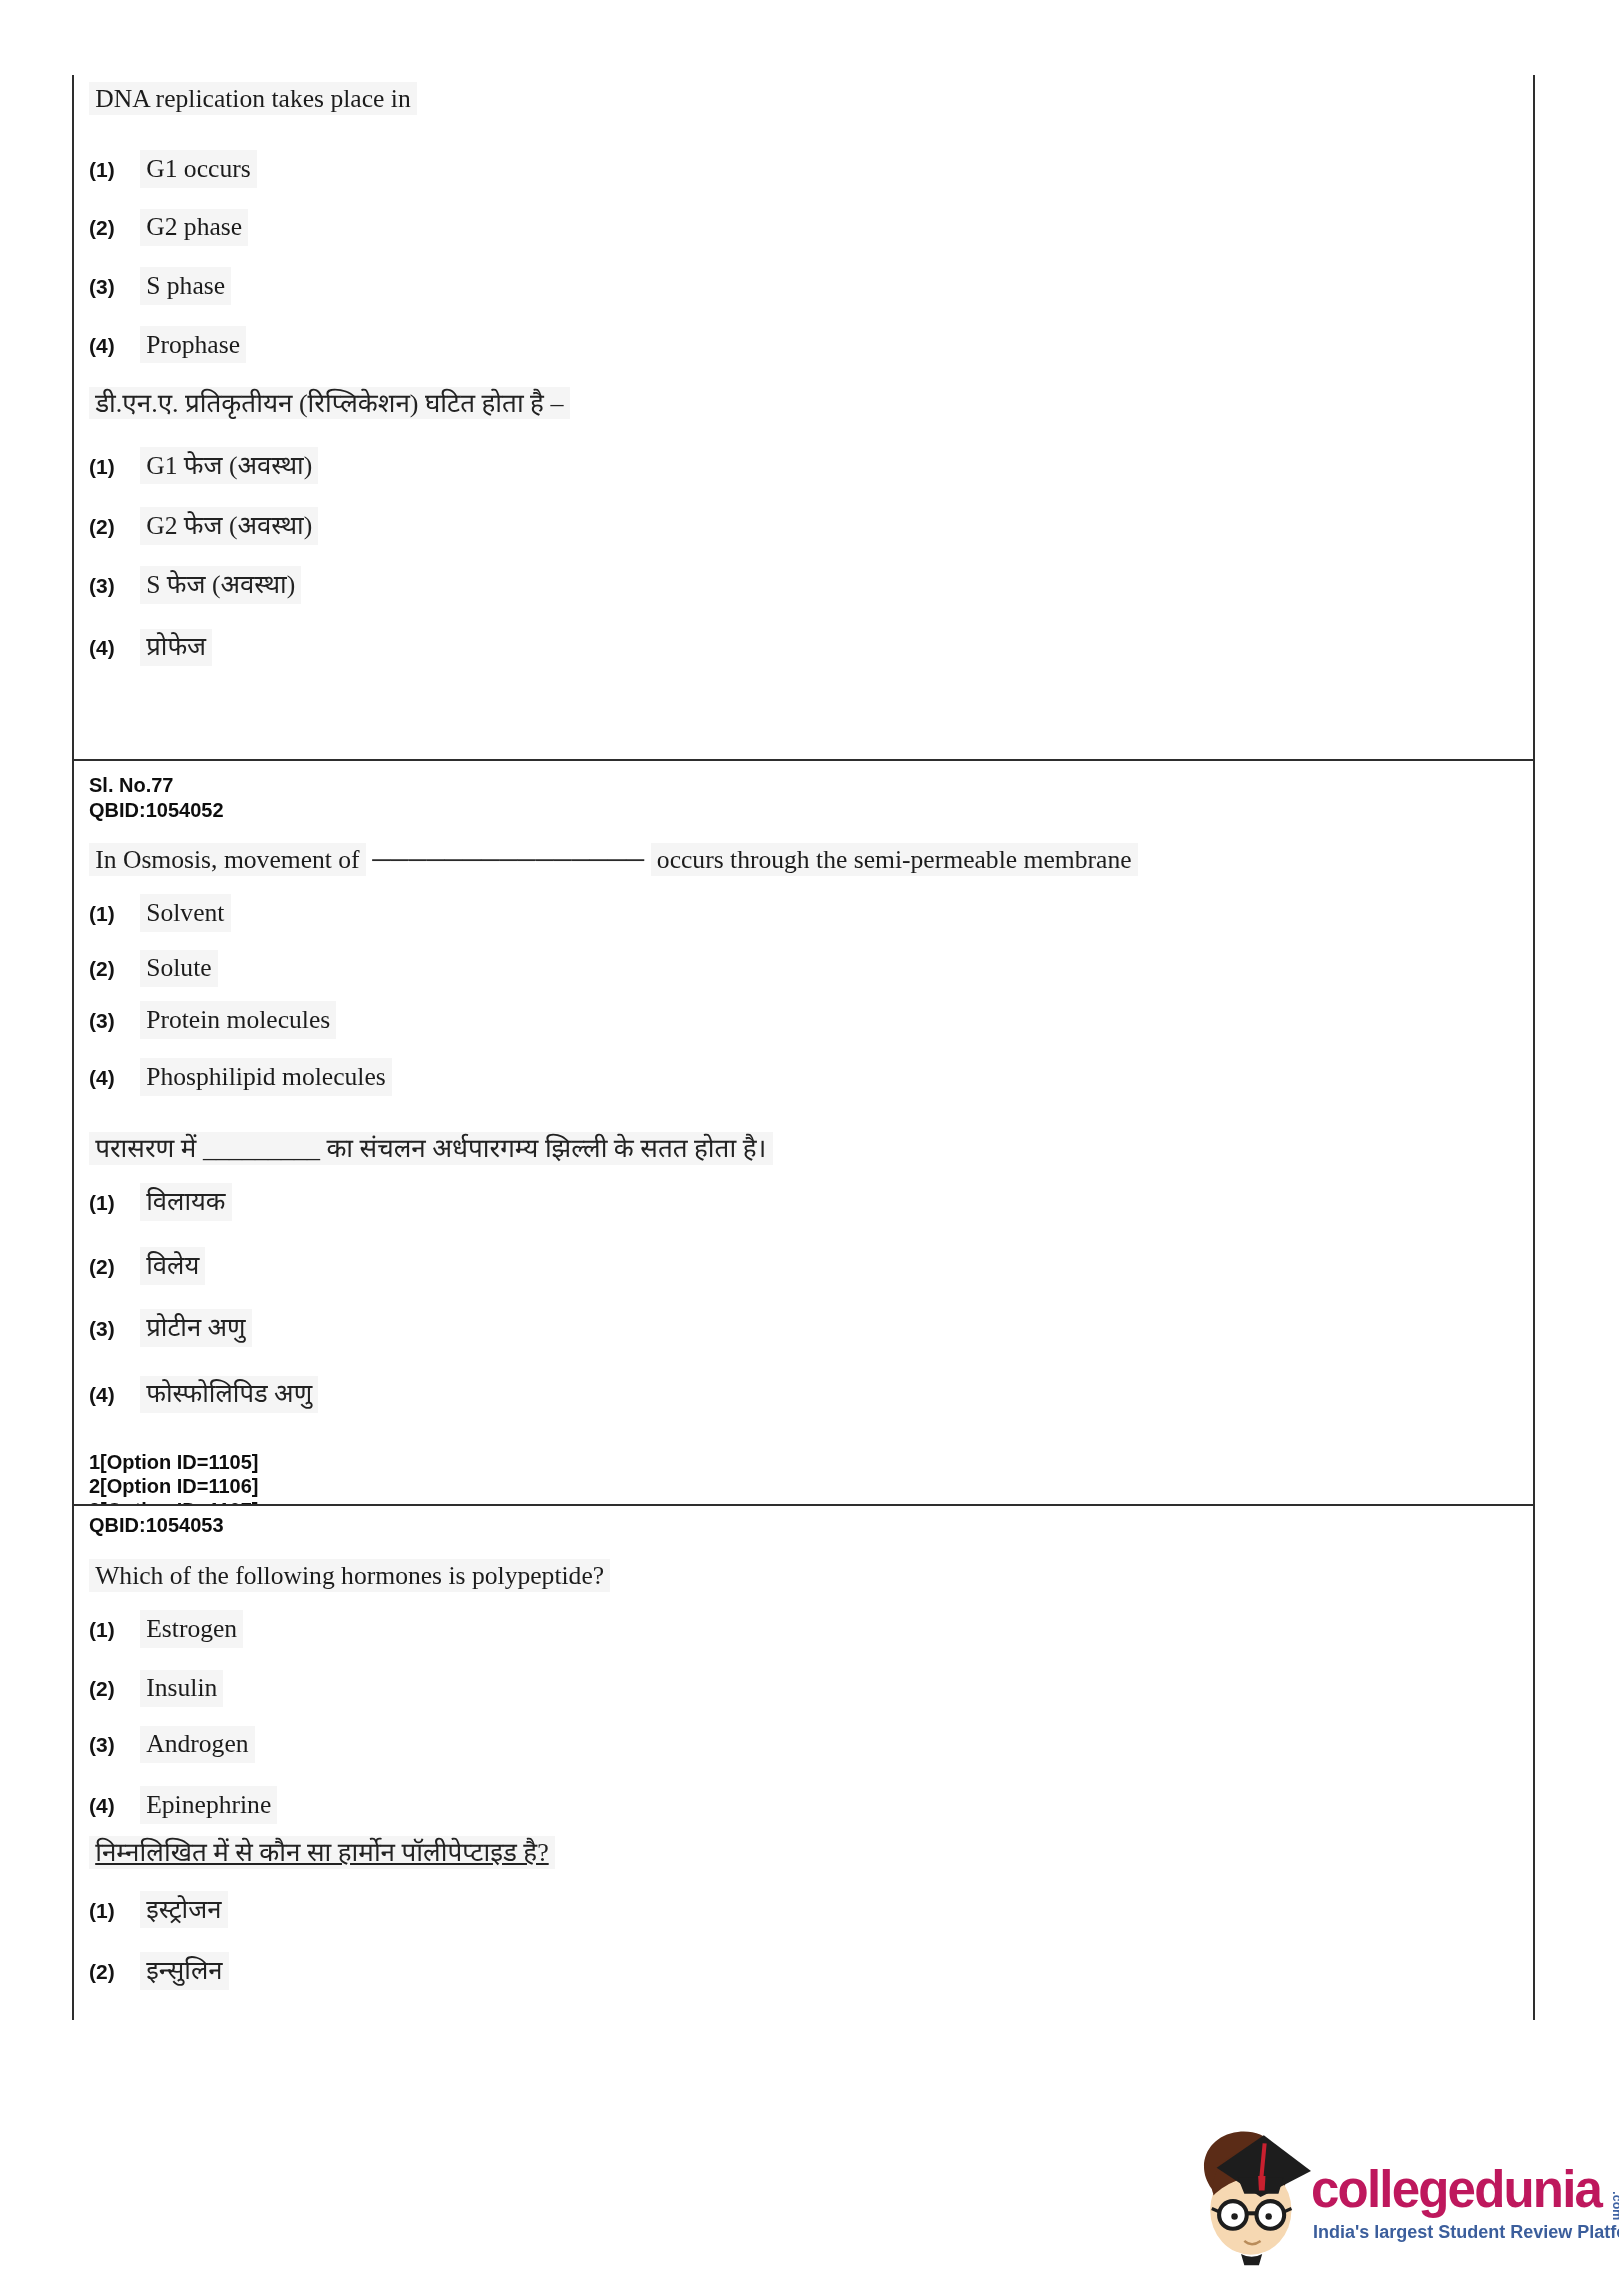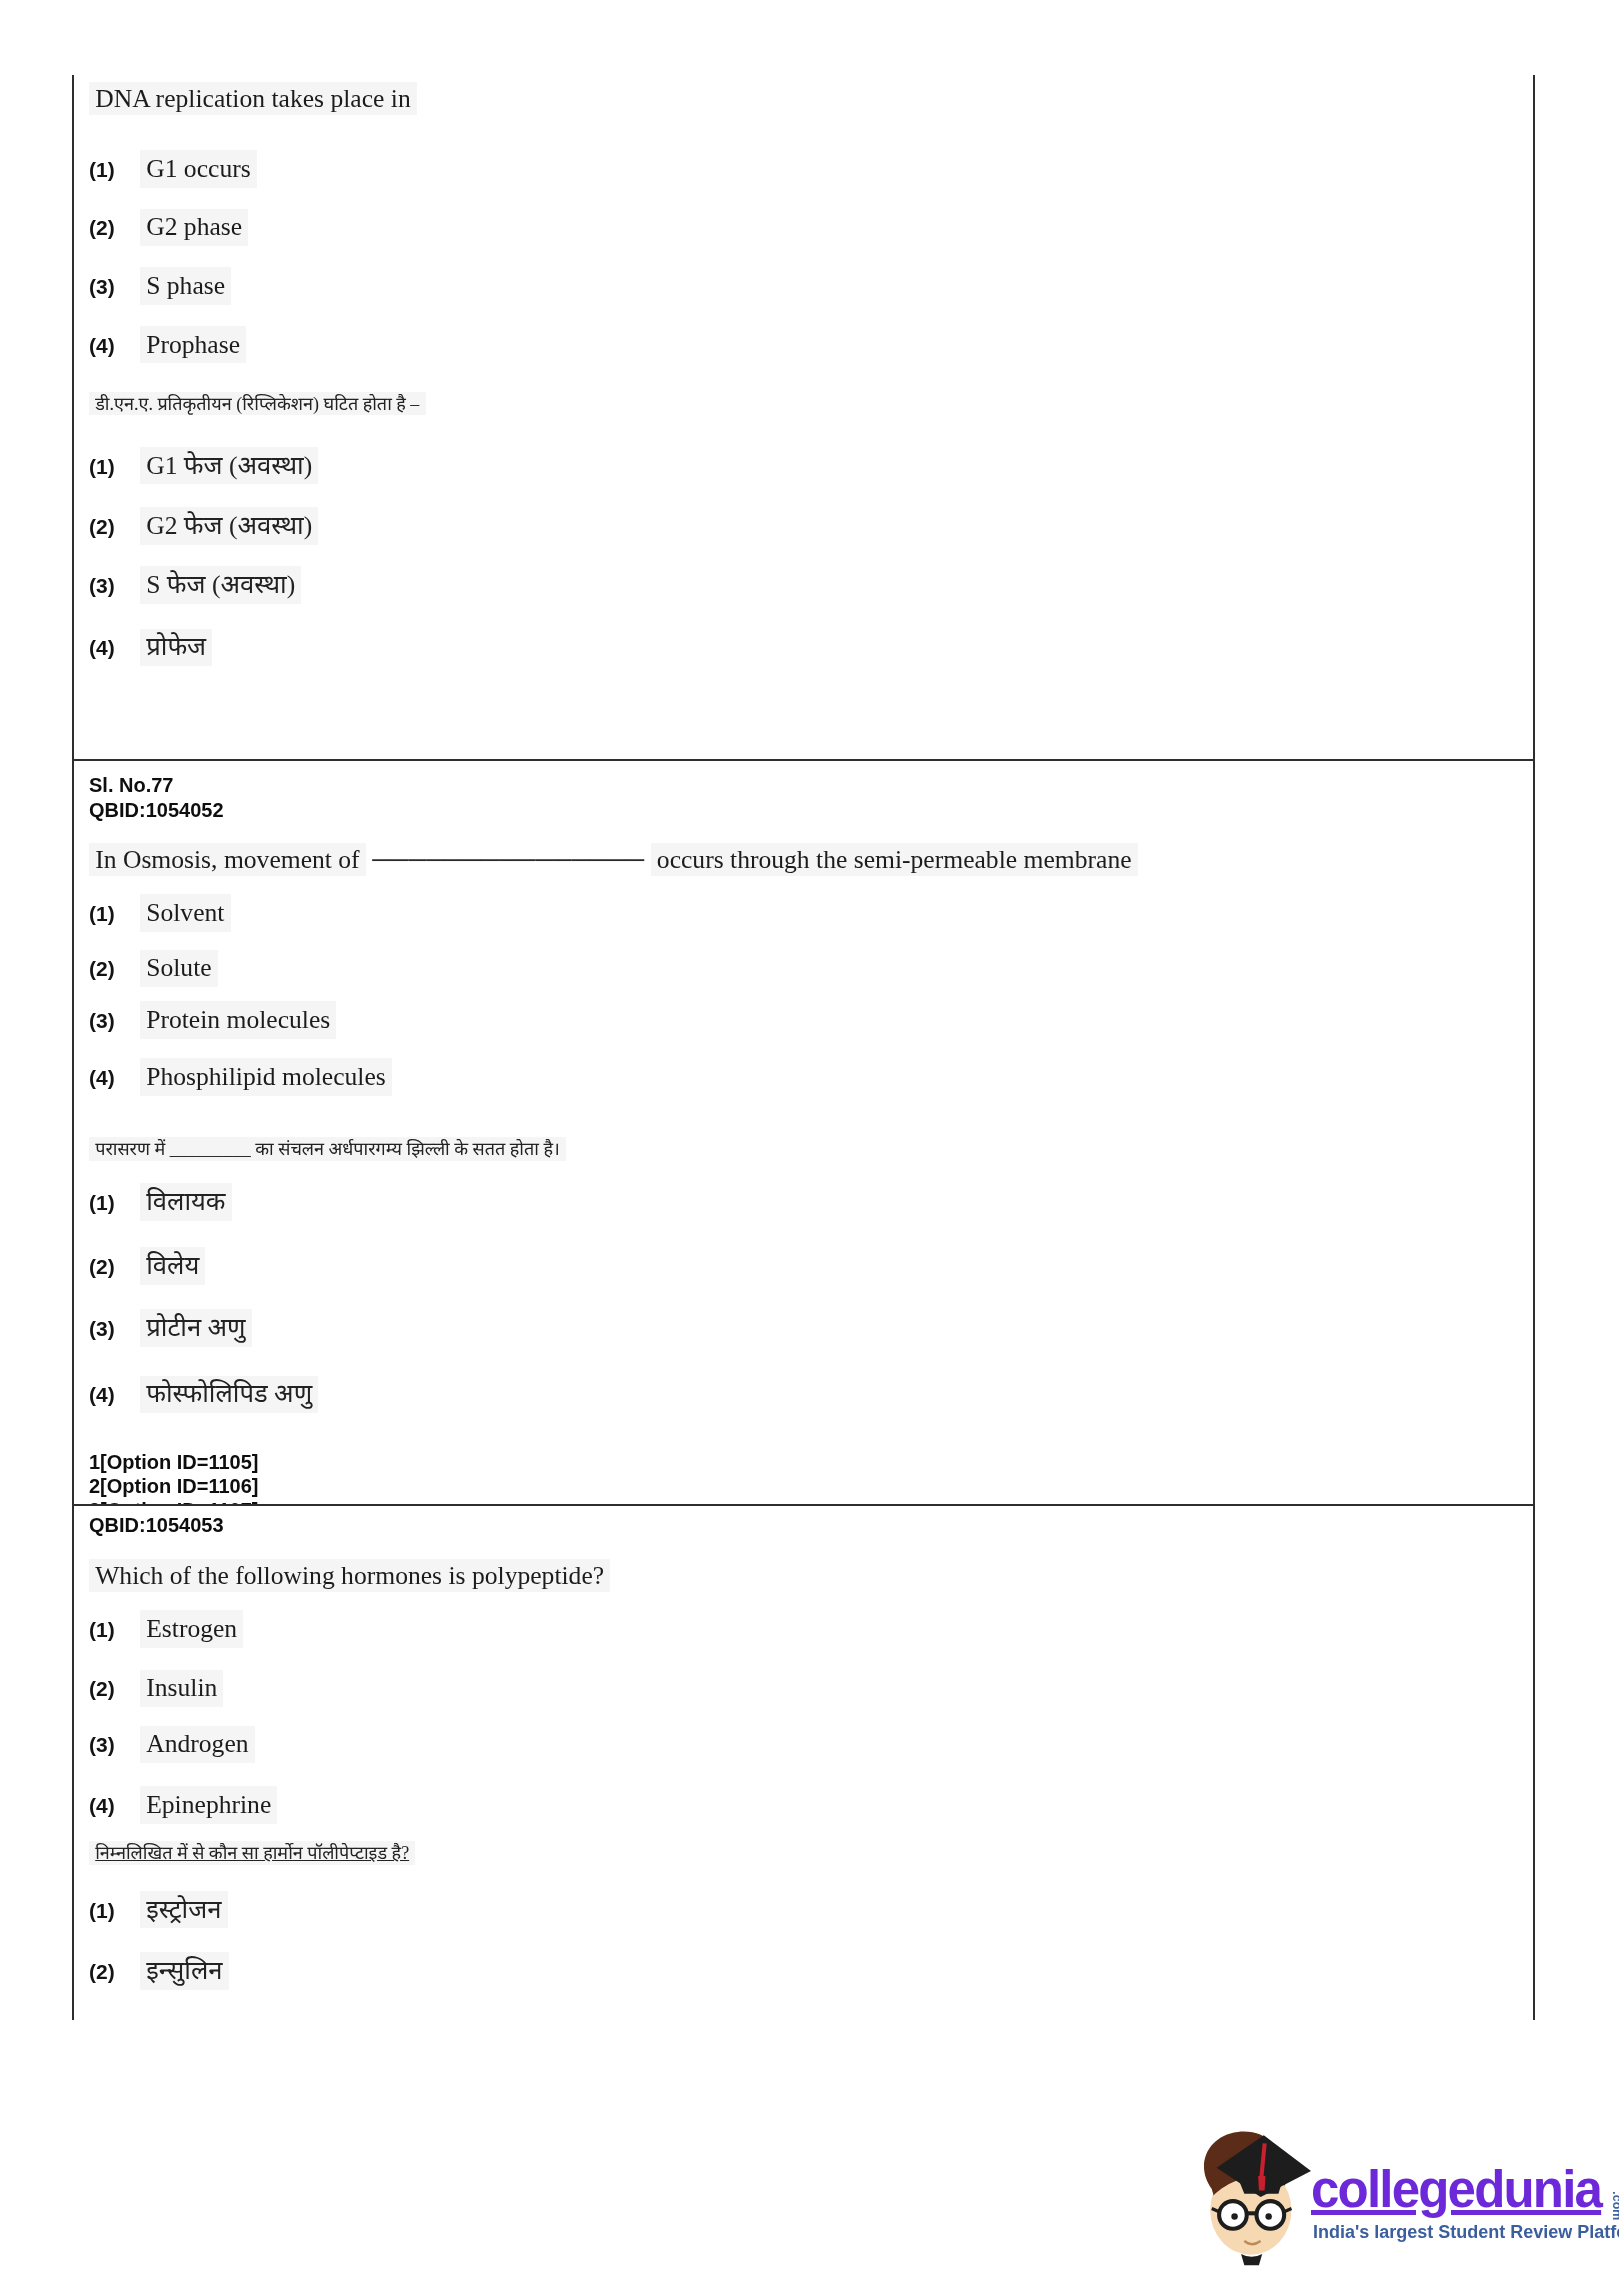--- a/index.html
+++ b/index.html
@@ -8,21 +8,21 @@
 
   .paper-table { position:absolute; left:72px; top:75px; width:1463px; height:1945px;
                  border-left:2.6px solid #2e2e2e; border-right:2.6px solid #2e2e2e; }
 
   .q-row { width:100%; padding-left:15px; overflow:hidden; }
   #row-76 { height:684px; }
   #row-77 { height:745px; border-top:2.6px solid #2e2e2e; }
   #row-78 { height:516px; border-top:2.6px solid #2e2e2e; }
 
   .en-serif { font-family:"Liberation Serif","DejaVu Serif",serif; font-size:25.6px; color:#1c1c1c; }
-  .hindi    { font-family:"Liberation Serif","DejaVu Serif",serif; font-size:18px; color:#222222; }
+  .hindi    { font-family:"Liberation Serif","DejaVu Serif",serif; font-size:26px; color:#222222; }
 
   .band { background:rgba(175,175,175,0.13); padding:1.8px 6.2px; }
 
   .q-text { line-height:34px; white-space:nowrap; }
 
   .opt-row { display:flex; align-items:baseline; line-height:34px; }
   .opt-num { font-family:"Liberation Sans","DejaVu Sans",sans-serif; font-weight:bold;
              font-size:21px; color:#141414; flex:0 0 51px; }
   .opt-label { font-size:25.6px; }
 
@@ -37,21 +37,21 @@
   .mt20{margin-top:17.6px;} .mt21{margin-top:18.5px;} .mt22{margin-top:19.4px;} .mt24{margin-top:21px;}
   .mt25{margin-top:22px;} .mt26{margin-top:23px;} .mt27{margin-top:24px;} .mt28{margin-top:25px;}
   .mt29{margin-top:12px;text-decoration:underline;} .mt30{margin-top:26.5px;} .mt32{margin-top:36px;} .mt33{margin-top:29px;}
   .mt38{margin-top:34px;} .mt42{margin-top:37px;}
 
   
   .logo { position:absolute; left:1189px; top:2114px; width:429px; height:157px; }
   .mascot { position:absolute; left:0; top:7px; }
   .brand-line { position:absolute; left:122px; top:46px; white-space:nowrap; }
   .brand { font-family:"Liberation Sans","DejaVu Sans",sans-serif; font-weight:bold;
-           font-size:51px; letter-spacing:-1.8px; color:#6d28d9;text-decoration:underline; }
+           font-size:51px; letter-spacing:-1.8px; color:#be185d; }
   .brand-com { display:inline-block; transform:rotate(90deg) translate(1.8px,-1.8px);
                transform-origin:center; font-family:"Liberation Sans","DejaVu Sans",sans-serif;
                font-weight:bold; font-size:12.4px; color:#4064a4; vertical-align:middle; }
   .tagline { position:absolute; left:124px; top:108px; font-family:"Liberation Sans","DejaVu Sans",sans-serif;
              font-weight:bold; font-size:18px; color:#3b5e9c; white-space:nowrap; }
 </style>
 </head>
 <body>
 
 <div class="page">

